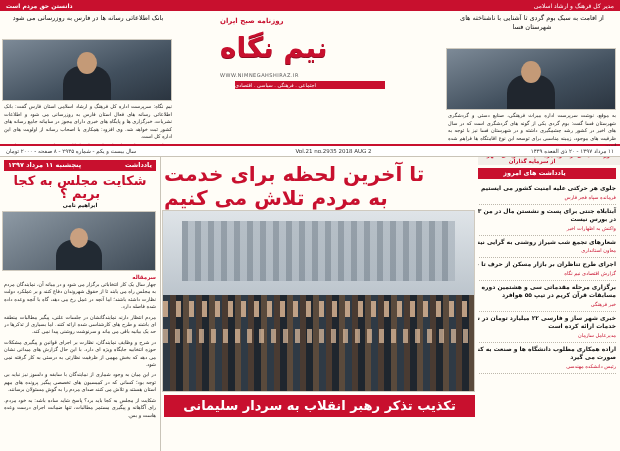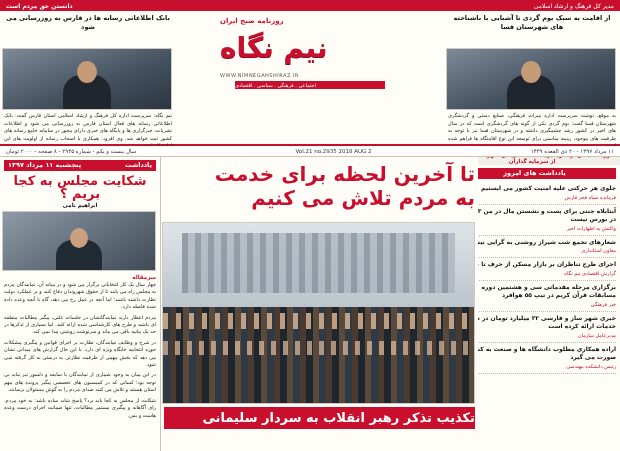--- a/index.html
+++ b/index.html
@@ -52,21 +52,21 @@
     color:#fff;font-size:5px;line-height:8px;
   }
   
   .mh-right{
     position:absolute;top:3px;right:4px;width:168px;
   }
   .mh-left{
     position:absolute;top:3px;left:4px;width:168px;
   }
   .mh-headline{
-    font-size:6.5px;font-weight:bold;color:#111;line-height:9px;
+    font-size:6.5px;font-weight:normal;color:#111;line-height:9px;
     margin-bottom:16px;text-align:center;
   }
   .photo{
     width:100%;height:60px;background:linear-gradient(160deg,#7d8a97,#42505e 60%,#2b3540);
     position:relative;overflow:hidden;border:1px solid #cfcabf;
   }
   .photo.p-suit:before{
     content:"";position:absolute;bottom:0;left:50%;transform:translateX(-50%);
     width:48px;height:34px;border-radius:18px 18px 0 0;background:#20262e;
   }
@@ -108,23 +108,23 @@
   }
   .idx-item .t{font-size:6px;font-weight:bold;color:#111;line-height:8.5px;}
   .idx-item .s{font-size:5px;color:#c8102e;line-height:7px;margin-top:1px;}
   
   .col-center{
     position:absolute;top:0;right:142px;width:318px;height:294px;
     background:#fffdf7;box-sizing:border-box;padding:3px;
     border-left:1px solid #c9c4b8;
   }
   .main-head{
-    color:#c8102e;font-weight:bold;text-align:right;
+    color:#c8102e;font-weight:bold;text-align:left;
     font-size:20px;line-height:24px;letter-spacing:-.5px;
-    padding:2px 0 12px;
+    padding:2px 0 0;
   }
   .main-photo{
     width:100%;height:180px;position:relative;overflow:hidden;
     background:linear-gradient(#cfd6dc,#9aa6b0 45%,#6d7883);
     border:1px solid #cfcabf;
   }
   .building{
     position:absolute;top:0;left:0;width:100%;height:92px;
     background:linear-gradient(#dfe4e8,#b9c2ca);
   }
@@ -142,21 +142,21 @@
     content:"";position:absolute;top:6px;left:0;width:100%;height:16px;
     background:repeating-linear-gradient(90deg,#d8b392 0 5px,transparent 5px 13px);
     opacity:.85;
   }
   .crowd:after{
     content:"";position:absolute;top:34px;left:0;width:100%;height:14px;
     background:repeating-linear-gradient(90deg,#e3c0a0 0 5px,transparent 5px 12px);
     opacity:.7;
   }
   .banner-bottom{
-    margin-top:3px;background:#c8102e;color:#fff;
+    margin-top:3px;background:#c8102e;color:#fff;text-align:center;
     font-size:13px;font-weight:bold;line-height:18px;padding:2px 0;
   }
   
   .col-left{
     position:absolute;top:0;left:0;width:160px;height:294px;
     background:#fffdf7;box-sizing:border-box;padding:3px 4px;
   }
   .left-head{
     background:#c8102e;color:#fff;font-size:6.5px;font-weight:bold;
     text-align:center;line-height:11px;height:11px;

